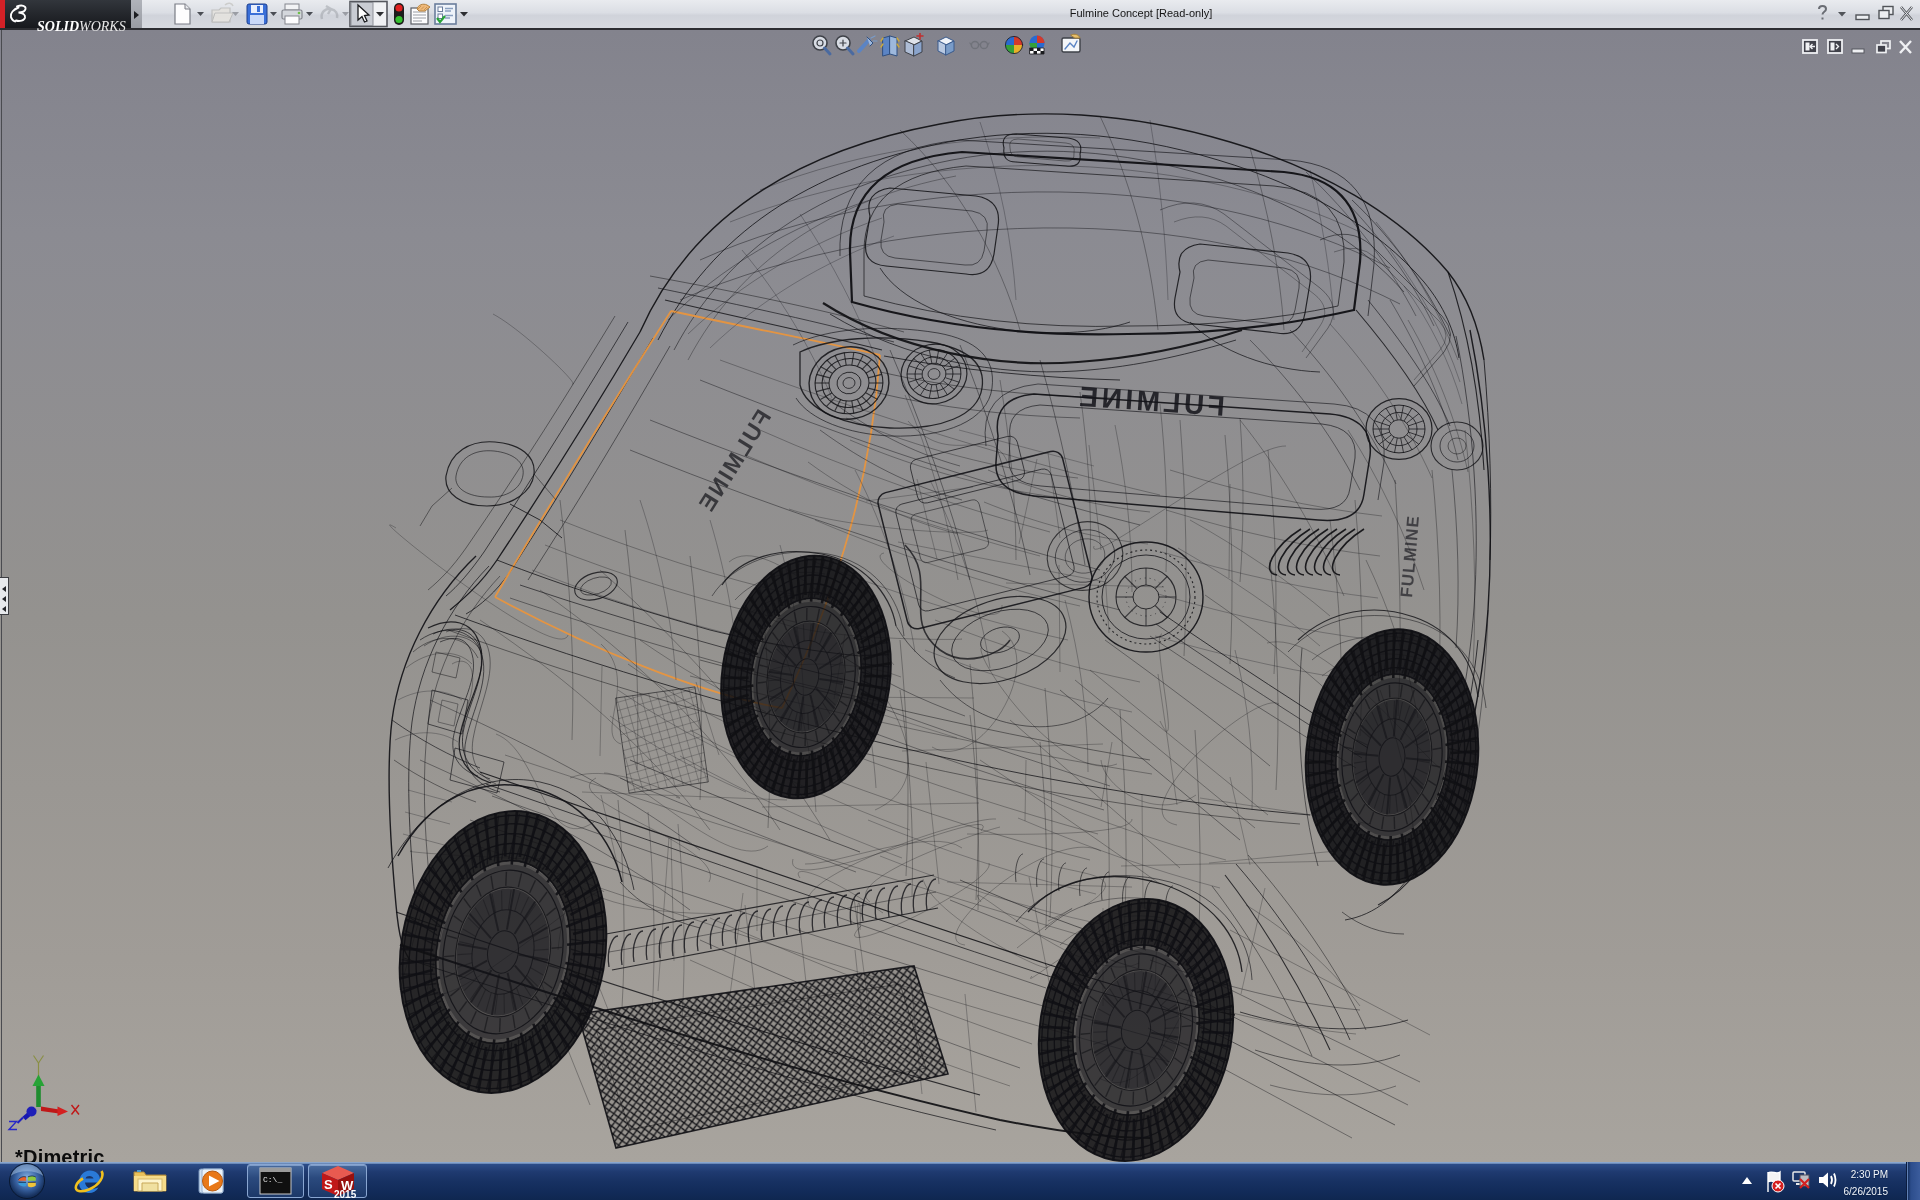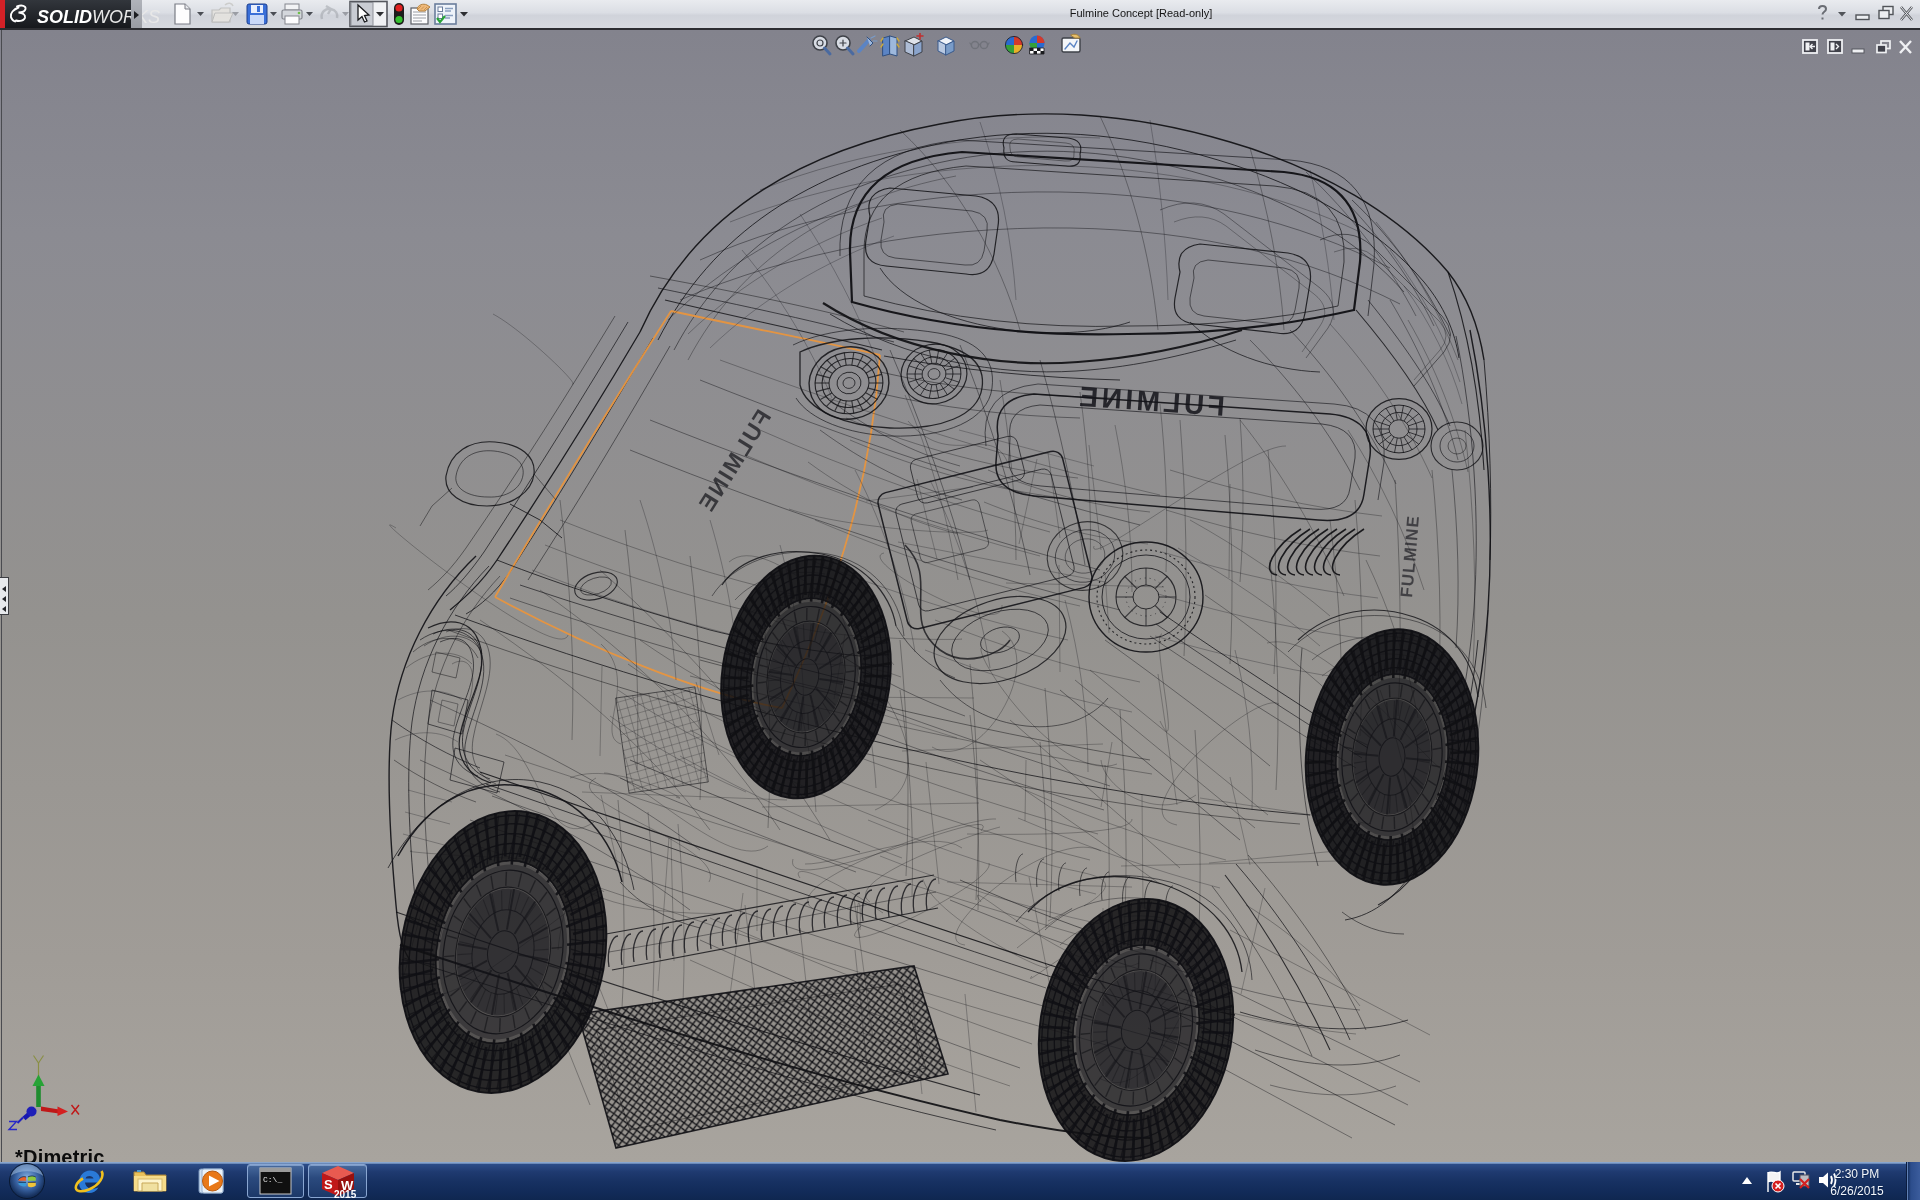--- a/index.html
+++ b/index.html
@@ -1,32 +1,32 @@
 <!DOCTYPE html>
 <html><head><meta charset="utf-8"><style>
 * { margin:0; padding:0; box-sizing:border-box; }
 html,body { width:1920px; height:1200px; overflow:hidden; font-family:"Liberation Sans", sans-serif; }
 #titlebar { position:absolute; left:0; top:0; width:1920px; height:28px;
   background:linear-gradient(180deg,#e9ebef 0%,#dbdee4 45%,#d0d3da 55%,#d6d9df 100%); }
 #titlebar .darkline { position:absolute; left:0; top:28px; width:1920px; height:2px; background:#2c2d31; }
 #redstripe { position:absolute; left:0; top:0; width:5px; height:28px; background:#d42127; }
 #swlogo { position:absolute; left:5px; top:0; width:126px; height:28px;
   background:linear-gradient(180deg,#32363c 0%,#24272c 50%,#17191d 100%); color:#fff; }
-#swlogo .txt { position:absolute; left:32px; top:7px; font-size:18px; font-style:italic; letter-spacing:0px; color:#fff; font-weight:bold; }
+#swlogo .txt { position:absolute; left:32px; top:19px; font-size:14px; font-style:italic; letter-spacing:0px; color:#fff; font-weight:bold;font-family:Liberation Serif, serif; }
 #swlogo .txt .lt { font-weight:normal; color:#e8e8e8; }
 #logogap { position:absolute; left:131px; top:0; width:11px; height:28px; background:linear-gradient(180deg,#b0b3ba,#999ca3); }
 #viewport { position:absolute; left:0; top:30px; width:1920px; height:1132px;
   background:linear-gradient(180deg,#83838d 0%,#8b8b92 18%,#94928f 52%,#a09c97 82%,#a8a49e 100%); }
 #vpleftline { position:absolute; left:1px; top:30px; width:1px; height:1132px; background:#4a4b50; }
 #lefttab { position:absolute; left:0; top:577px; width:9px; height:38px; background:#e7e9ec; border:1px solid #3c3d42; border-left:none; }
 #taskbar { position:absolute; left:0; top:1162px; width:1920px; height:38px;
   background:linear-gradient(180deg,#88a6cf 0%,#88a6cf 3%,#2b4c88 6%,#1f3a70 26%,#173162 52%,#122b59 78%,#0f2750 100%); }
 .dim { position:absolute; left:15px; top:1146px; font-size:20px; color:#0c0c0c; font-weight:bold; letter-spacing:0.2px; }
 #title-text { position:absolute; top:7px; left:470px; width:1342px; text-align:center; font-size:11px; color:#151515; }
-.clock { position:absolute; right:32px; top:1166px; width:62px; text-align:center; color:#f2f6fb; font-size:12px; line-height:17px; text-shadow:0 1px 1px #0a1f45; }
+.clock { position:absolute; right:32px; top:1166px; width:62px; text-align:right; color:#f2f6fb; font-size:10px; line-height:17px; text-shadow:0 1px 1px #0a1f45; }
 #showdesk { position:absolute; right:0; top:1162px; width:14px; height:38px;
   background:linear-gradient(90deg,#0e2750,#2c4d8c 30%,#3b5c9c); border-left:1px solid #0a1c3e; box-shadow:inset 1px 0 0 #5f7fb4; }
 svg { position:absolute; }
 </style></head>
 <body>
 <div id="viewport"></div>
 <div id="vpleftline"></div>
 
 <svg id="car" width="1920" height="1200" viewBox="0 0 1920 1200" style="left:0;top:0">
 <defs>

